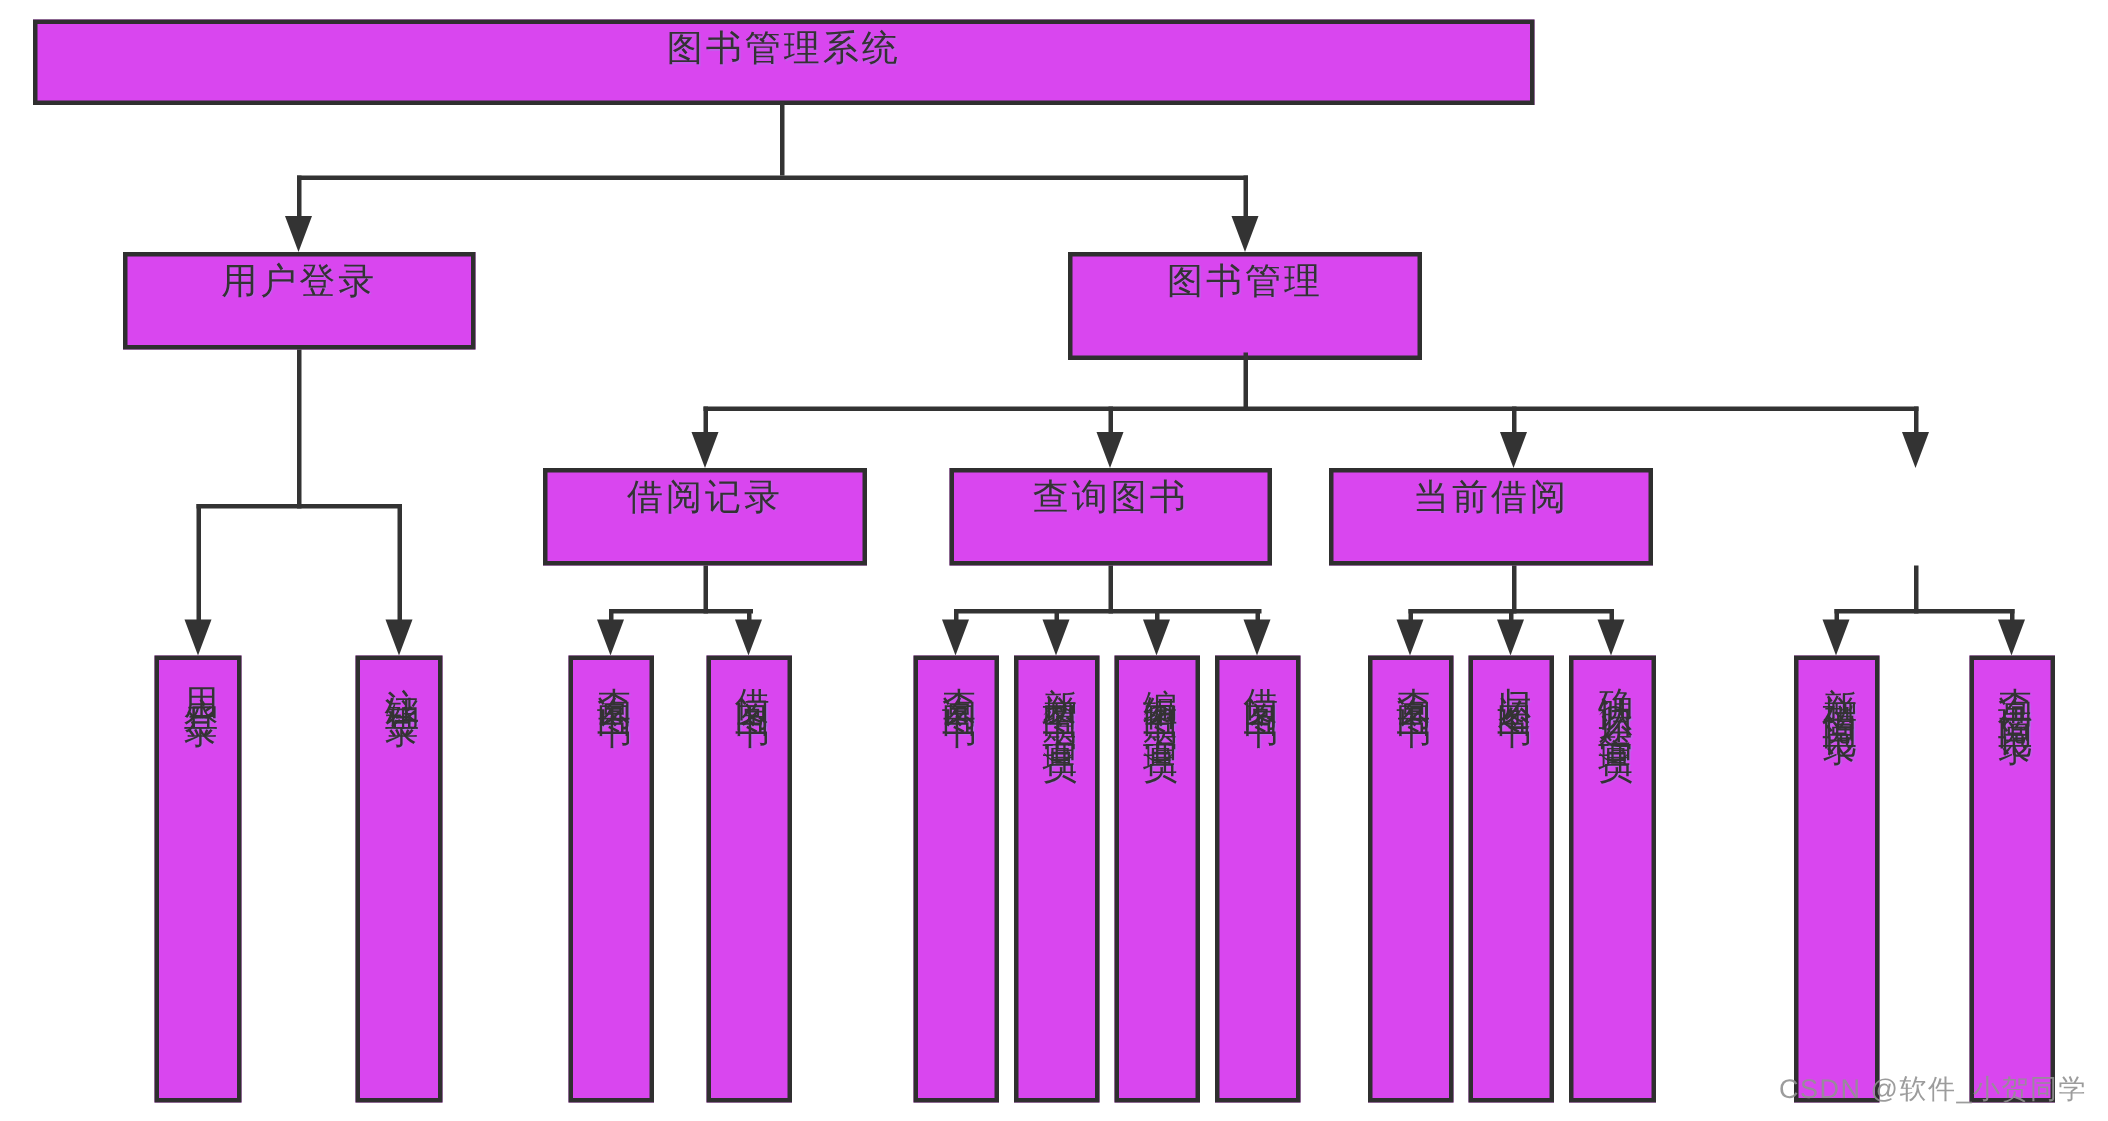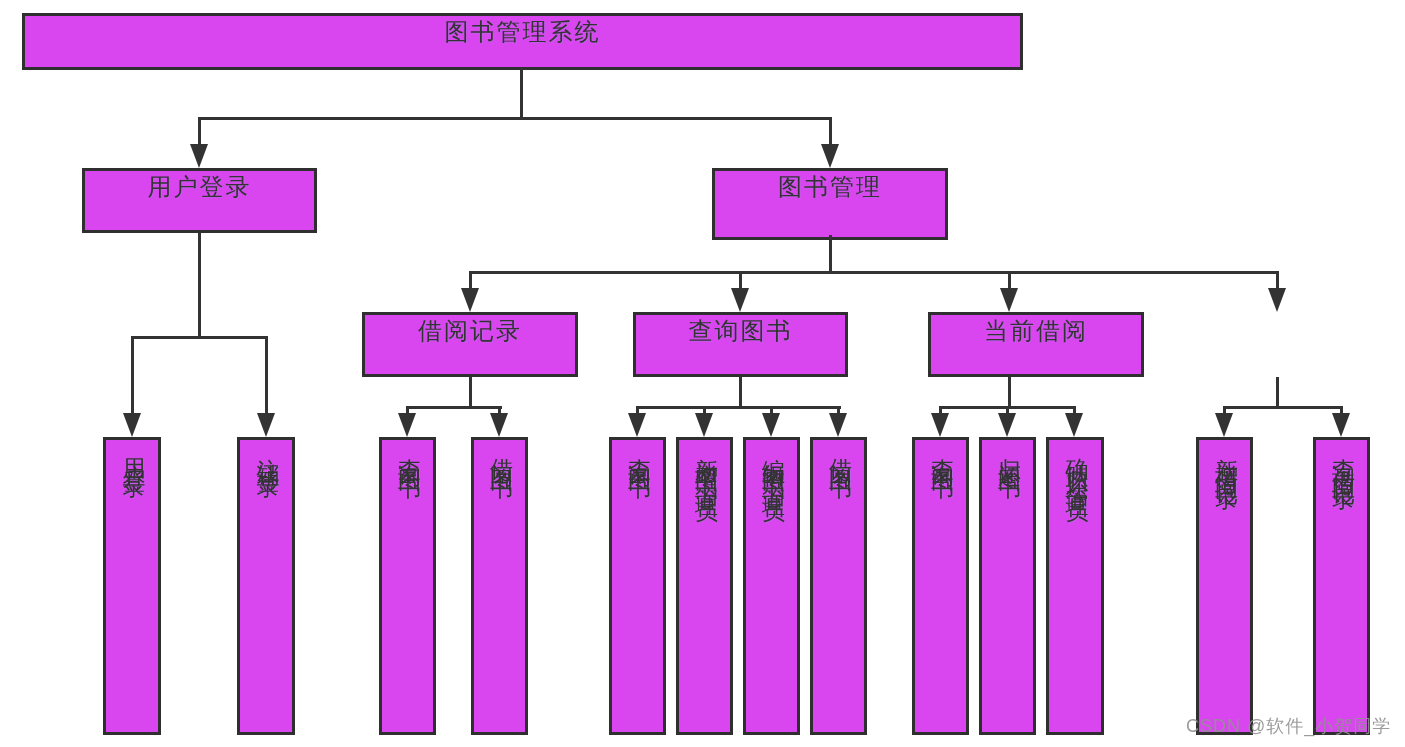--- a/index.html
+++ b/index.html
@@ -92,21 +92,21 @@
   <div class="arr" style="left:1000px;top:288px"></div>
   <div class="vl" style="left:1276px;top:271px;height:21px"></div>
   <div class="arr" style="left:1268px;top:288px"></div>
 
   <div class="node" style="left:362px;top:312px;width:216px;height:65px">
     <span class="label">借阅记录</span>
   </div>
   <div class="node" style="left:633px;top:312px;width:215px;height:65px">
     <span class="label">查询图书</span>
   </div>
-  <div class="node" style="left:928px;top:312px;width:216px;height:65px">
+  <div class="node" style="left:886px;top:312px;width:216px;height:65px">
     <span class="label">当前借阅</span>
   </div>
 
   <div class="vl" style="left:469px;top:377px;height:32px"></div>
   <div class="hl" style="left:406px;top:406px;width:96px"></div>
   <div class="vl" style="left:406px;top:406px;height:12px"></div>
   <div class="arr" style="left:398px;top:413px"></div>
   <div class="vl" style="left:498px;top:406px;height:12px"></div>
   <div class="arr" style="left:490px;top:413px"></div>
 

